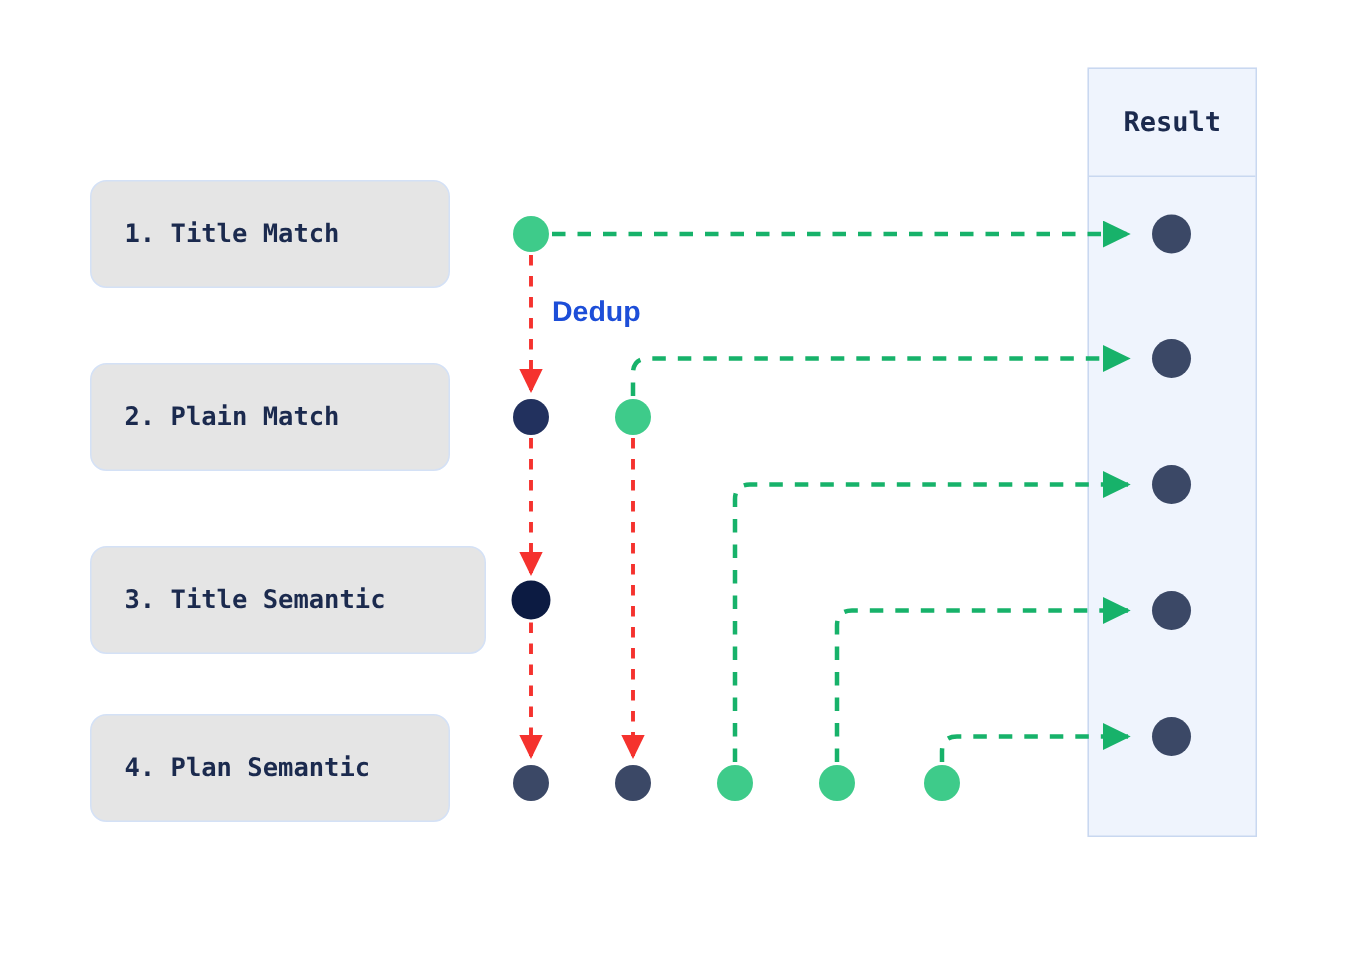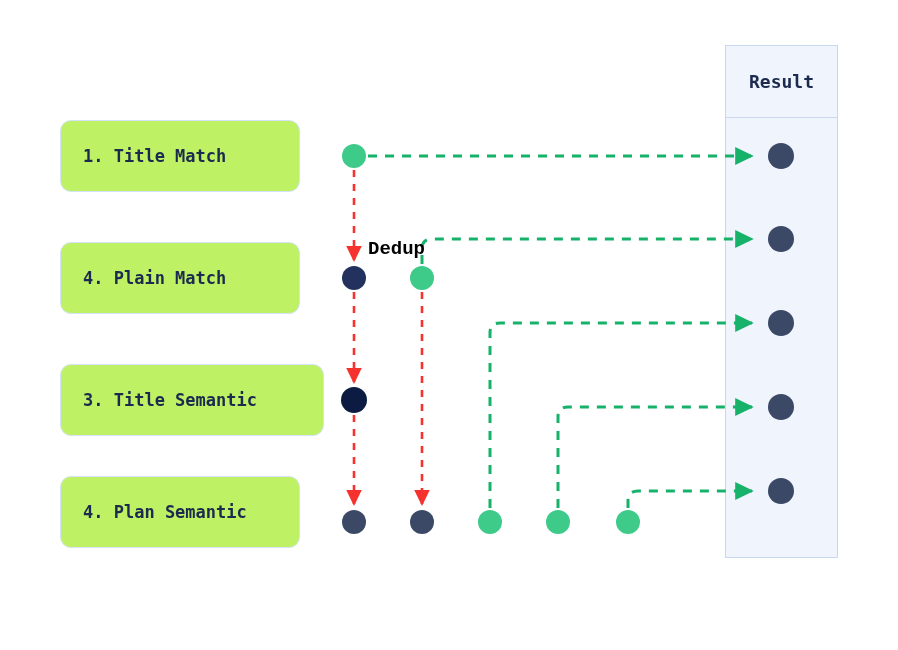--- a/index.html
+++ b/index.html
@@ -21,21 +21,21 @@
   .svg-layer {
     position: absolute;
     left: 0;
     top: 0;
     width: 898px;
     height: 650px;
   }
   .stage-label-box {
     position: absolute;
     box-sizing: border-box;
-    background: #bef264;
+    background: #e5e5e5;
     border: 1px solid #d4e1f6;
     border-radius: 11px;
     display: flex;
     align-items: center;
     padding-left: 22px;
   }
   .stage-label-text {
     font-family: "DejaVu Sans Mono", "Liberation Mono", monospace;
     font-size: 17px;
     font-weight: 700;
@@ -69,44 +69,43 @@
   .result-header-text {
     font-family: "DejaVu Sans Mono", "Liberation Mono", monospace;
     font-size: 18px;
     font-weight: 700;
     color: #1b2a4e;
   }
   .dedup-label {
     position: absolute;
     left: 368px;
     top: 198px;
-    font-family: Liberation Mono, monospace;
+    font-family: Liberation Sans, sans-serif;
     font-size: 19px;
     font-weight: 700;
-    color: #000000;
+    color: #1d4ed8;
     white-space: nowrap;
-    margin-top: 40px;
   }
 </style>
 </head>
 <body>
 
 <div id="stage">
 
   <div class="result-panel">
     <div class="result-header">
       <span class="result-header-text">Result</span>
     </div>
   </div>
 
   <div class="stage-label-box" style="left:60px; top:120px; width:240px; height:72px;">
     <span class="stage-label-text">1. Title Match</span>
   </div>
   <div class="stage-label-box" style="left:60px; top:242px; width:240px; height:72px;">
-    <span class="stage-label-text">4. Plain Match</span>
+    <span class="stage-label-text">2. Plain Match</span>
   </div>
   <div class="stage-label-box" style="left:60px; top:364px; width:264px; height:72px;">
     <span class="stage-label-text">3. Title Semantic</span>
   </div>
   <div class="stage-label-box" style="left:60px; top:476px; width:240px; height:72px;">
     <span class="stage-label-text">4. Plan Semantic</span>
   </div>
 
   <svg class="svg-layer" viewBox="0 0 898 650">
     <defs>

